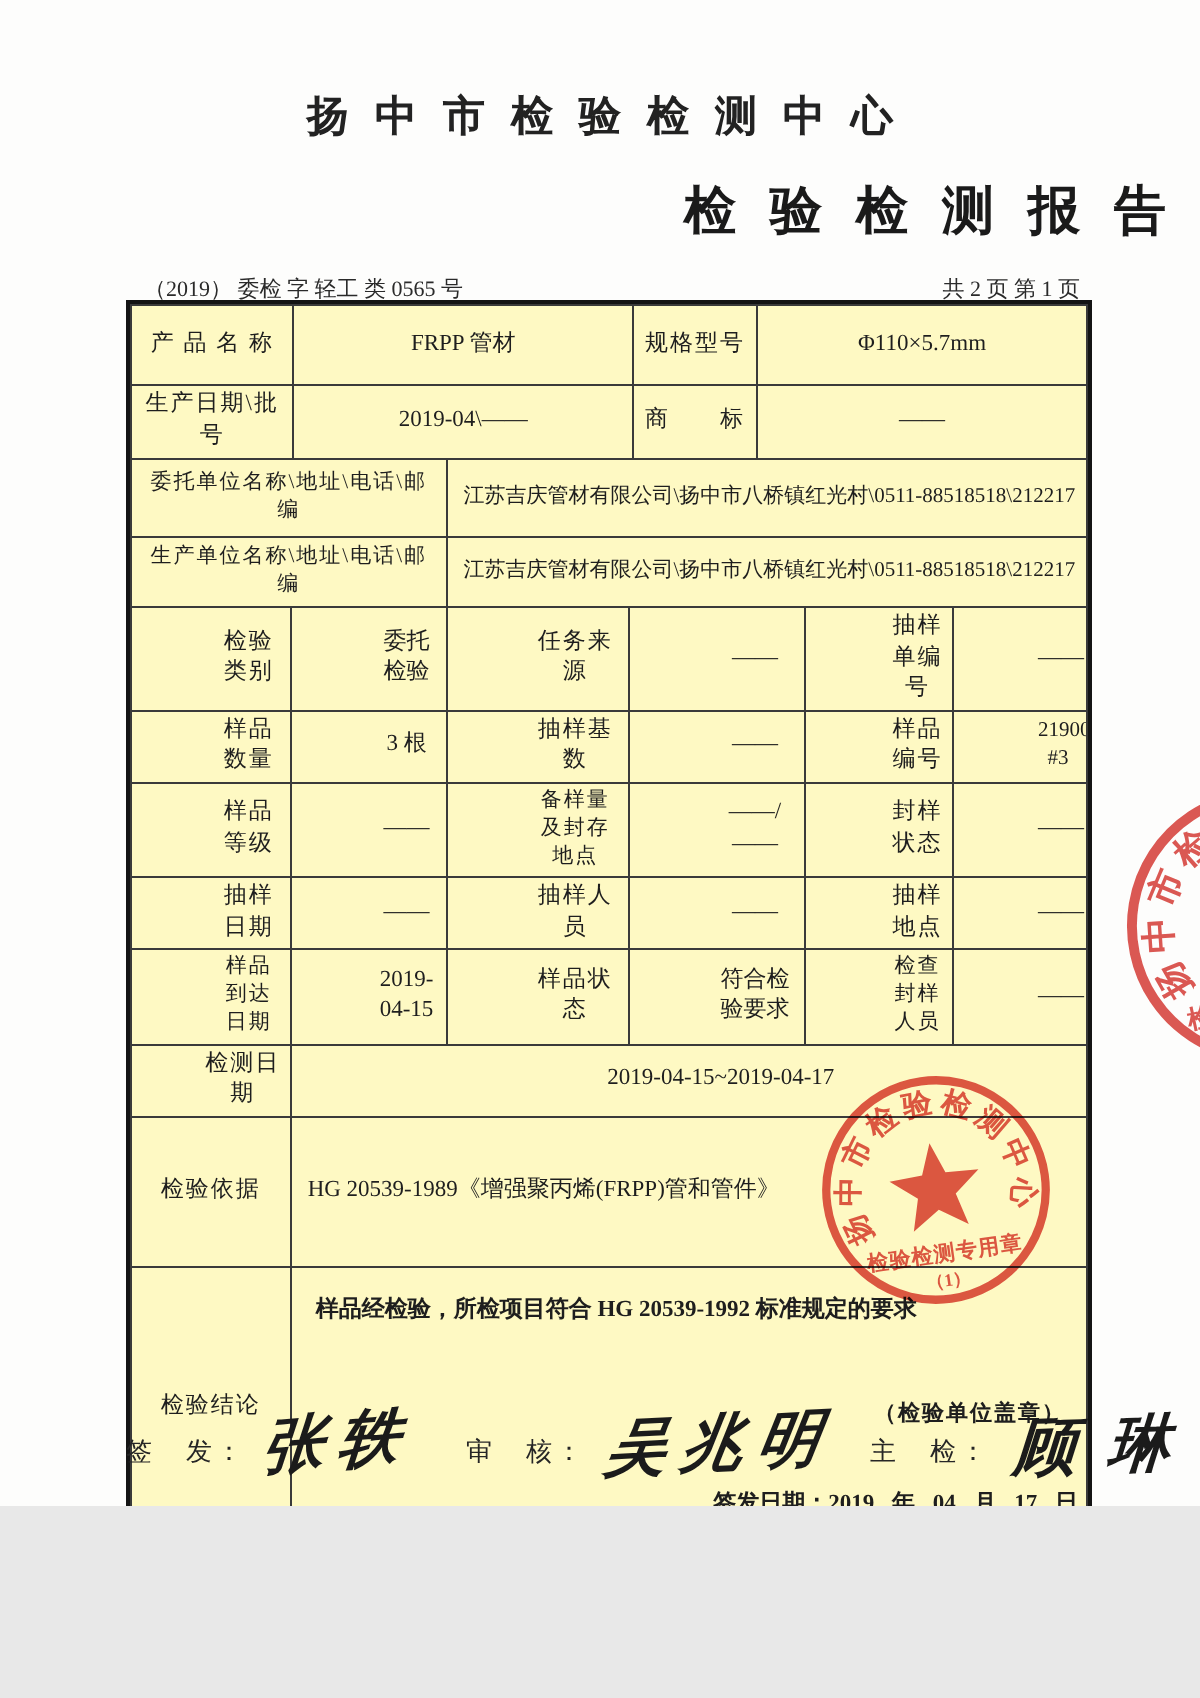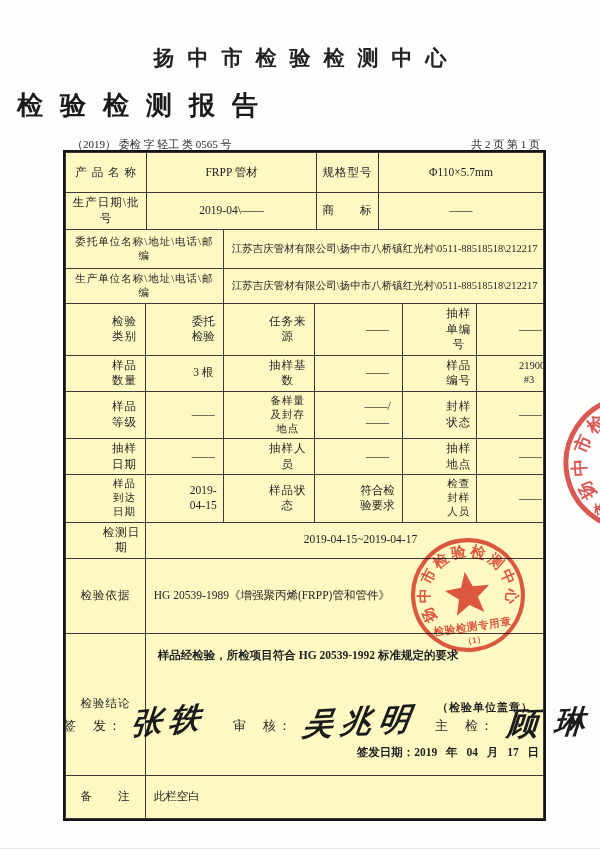--- a/index.html
+++ b/index.html
@@ -1,28 +1,28 @@
 <!DOCTYPE html>
 <html style="--stamp-color: #d8423c;"><head>
 <meta charset="utf-8">
 <style>
   html,body{margin:0;padding:0;background:#e8e8e8;}
   .page{
-    position:relative;width:600px;height:848px;margin:0 auto;
+    position:relative;width:600px;height:753px;margin:0 auto;
     background:#fdfdfc;overflow:hidden;
     font-family:"Liberation Serif","DejaVu Serif",serif;
     color:#1c1c1c;
   }
   
   .org-title{
     margin:44px 0 0 0;text-align:center;font-size:21px;font-weight:700;
     letter-spacing:13px;text-indent:13px;color:#222;
   }
   .report-title{
-    margin:16px 0 0 0;text-align:left;font-size:26px;font-weight:700;
+    margin:16px 0 0 0;text-align:right;font-size:26px;font-weight:700;
     letter-spacing:17px;text-indent:17px;color:#1a1a1a;
   }
   .doc-line{
     display:flex;justify-content:space-between;align-items:center;
     margin:14px 60px 6px 72px;font-size:11px;color:#2a2a2a;
   }
   
   .report-table{
     position:absolute;left:63px;top:150px;width:479px;
     border:2.5px solid #141414;background:#fef9c3;

